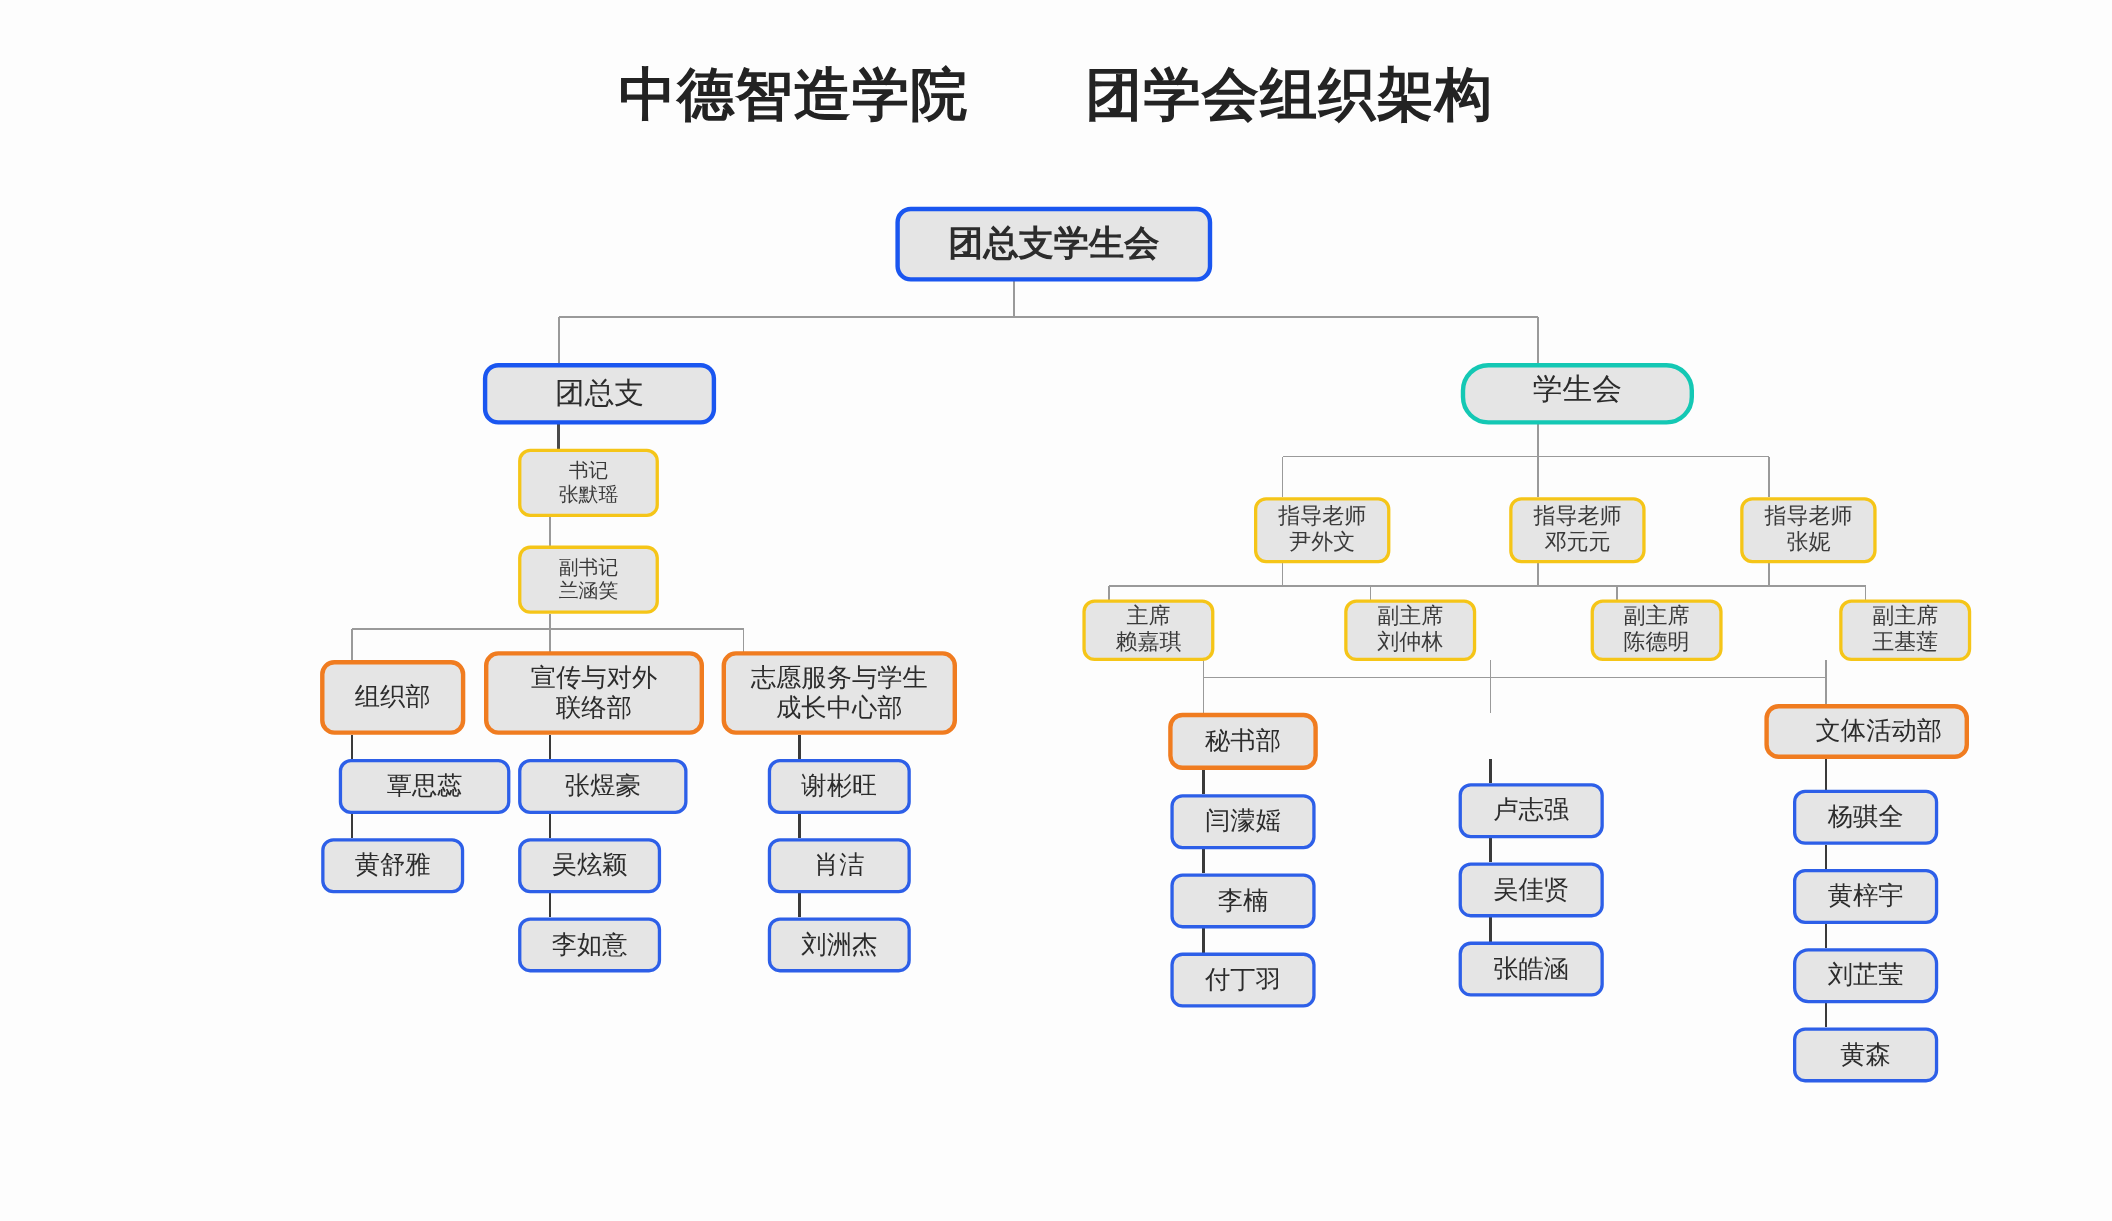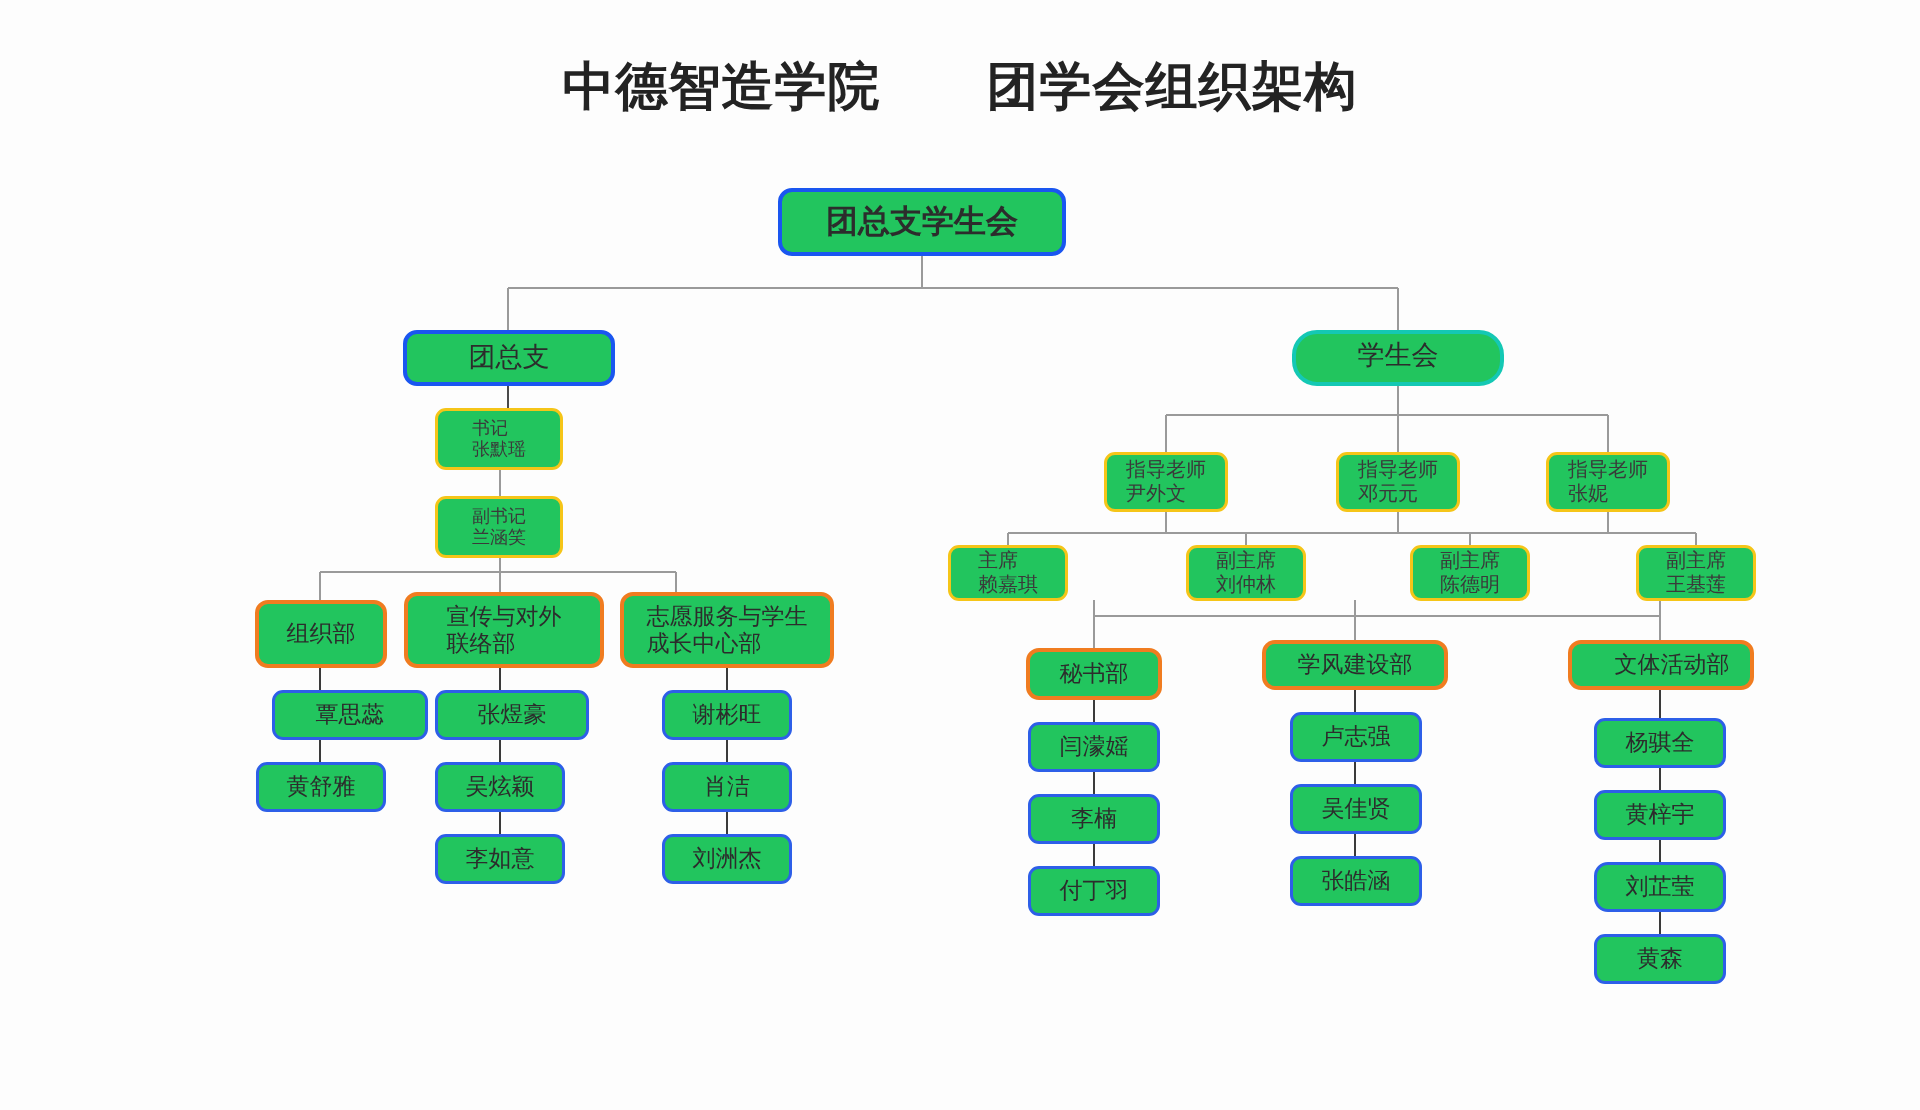--- a/index.html
+++ b/index.html
@@ -22,28 +22,29 @@
     font-size:52px;
     font-weight:bold;
     letter-spacing:1px;
     color:#232323;
     white-space:pre;
   }
 
   .node{
     position:absolute;
     box-sizing:border-box;
-    background:#22c55e;
+    background:#e5e5e5;
     display:flex;
     align-items:center;
     justify-content:center;
-    text-align:left;
+    text-align:center;
     line-height:1.18;
     white-space:pre-line;
     z-index:2;
+    margin-left:36px;
   }
 
   
   .root{
     border:4px solid #1a56f0;
     border-radius:14px;
     font-size:32px;
     font-weight:bold;
     color:#2c2c2c;
   }
@@ -198,21 +199,20 @@
   <div class="node gold-sm" style="left:948px;top:545px;width:120px;height:56px;">主席
 赖嘉琪</div>
   <div class="node gold-sm" style="left:1186px;top:545px;width:120px;height:56px;">副主席
 刘仲林</div>
   <div class="node gold-sm" style="left:1410px;top:545px;width:120px;height:56px;">副主席
 陈德明</div>
   <div class="node gold-sm" style="left:1636px;top:545px;width:120px;height:56px;">副主席
 王基莲</div>
 
   <div class="node dept" style="left:1026px;top:648px;width:136px;height:52px;">秘书部</div>
-  <div class="node dept" style="left:1262px;top:640px;width:186px;height:50px;">学风建设部</div>
   <div class="node dept" style="left:1568px;top:640px;width:186px;height:50px;padding-left:22px;">文体活动部</div>
 
   <div class="node member" style="left:1028px;top:722px;width:132px;height:50px;">闫濛媱</div>
   <div class="node member" style="left:1028px;top:794px;width:132px;height:50px;">李楠</div>
   <div class="node member" style="left:1028px;top:866px;width:132px;height:50px;">付丁羽</div>
 
   <div class="node member" style="left:1290px;top:712px;width:132px;height:50px;">卢志强</div>
   <div class="node member" style="left:1290px;top:784px;width:132px;height:50px;">吴佳贤</div>
   <div class="node member" style="left:1290px;top:856px;width:132px;height:50px;">张皓涵</div>
 

